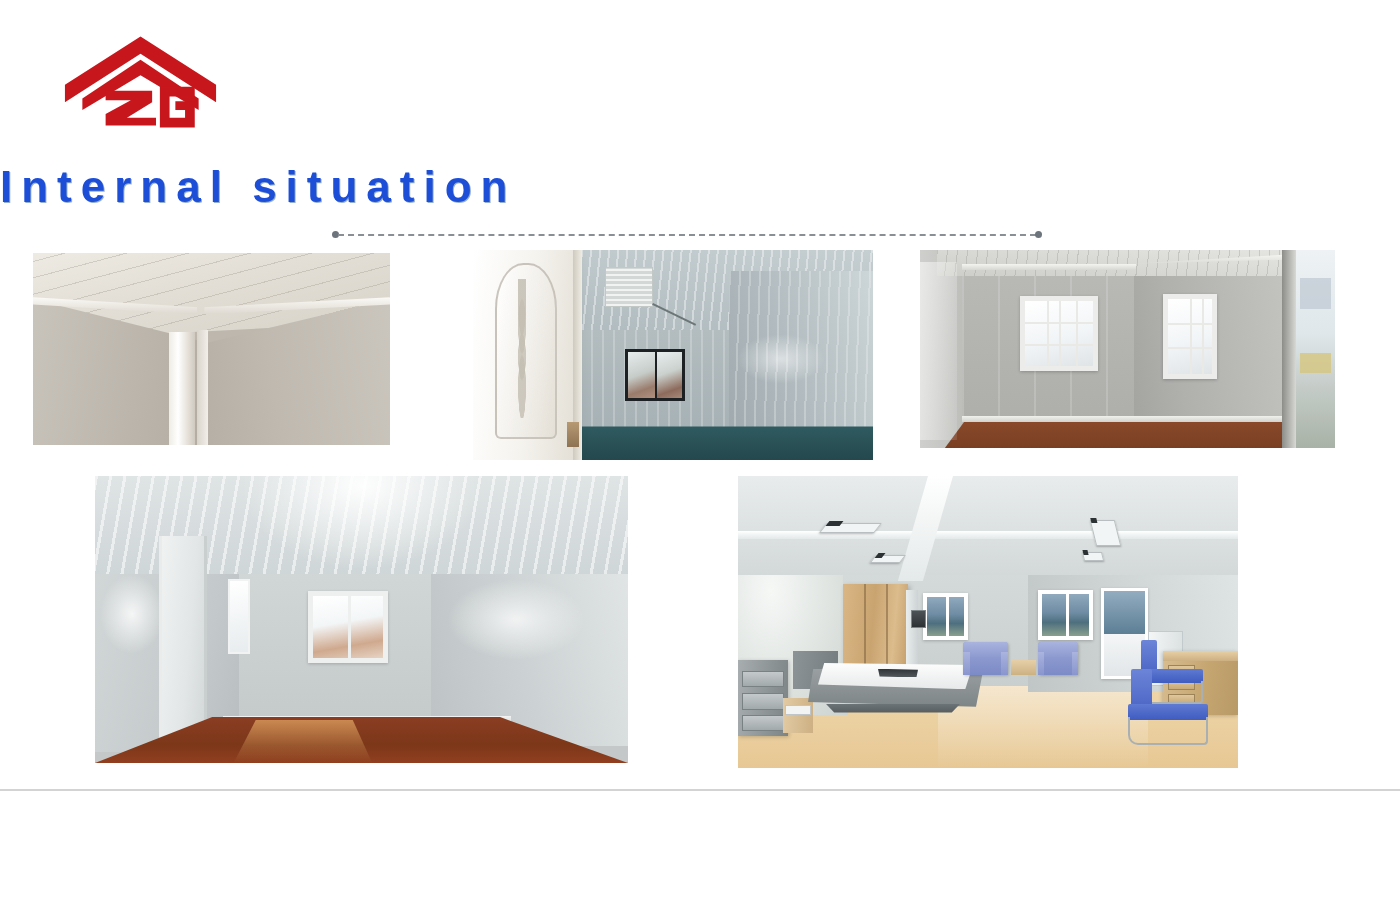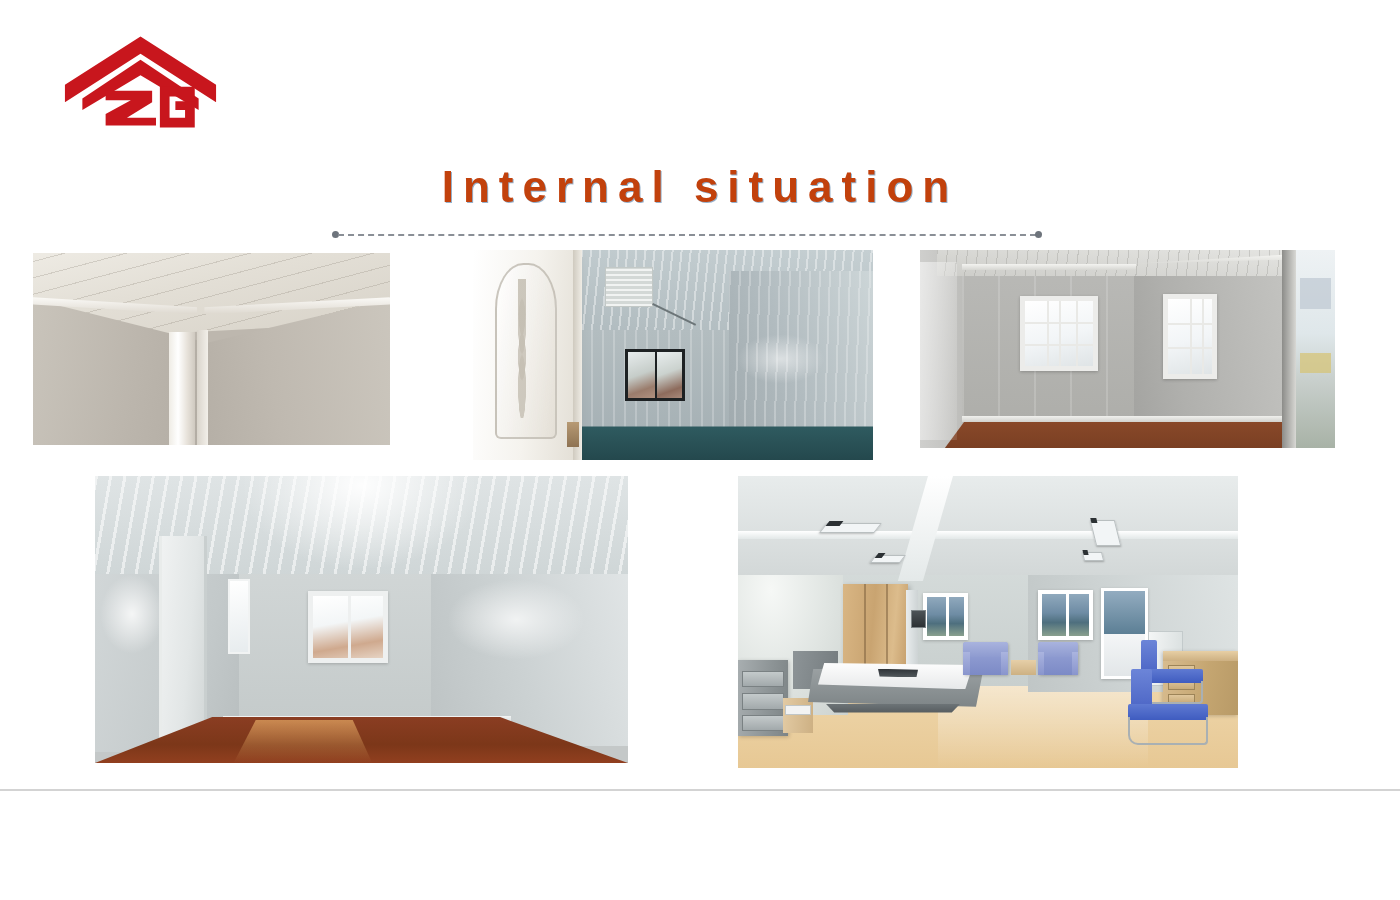--- a/index.html
+++ b/index.html
@@ -23,25 +23,25 @@
     left: 63px; top: 30px;
     width: 155px; height: 98px;
   }
   .logo svg { display: block; width: 100%; height: 100%; }
 
   
   .title {
     position: absolute;
     left: 0; top: 162px;
     width: 1400px;
-    text-align: center;
+    text-align: left;
     font-size: 44px;
     font-weight: bold;
     letter-spacing: 9px;
-    color: #c2410c;
+    color: #1d4ed8;
     text-shadow: 1px 1px 0 rgba(20,80,140,.45);
     white-space: nowrap;
   }
   .divider {
     position: absolute;
     left: 332px; top: 230px;
     width: 710px; height: 9px;
   }
   .divider .dash {
     position: absolute;

